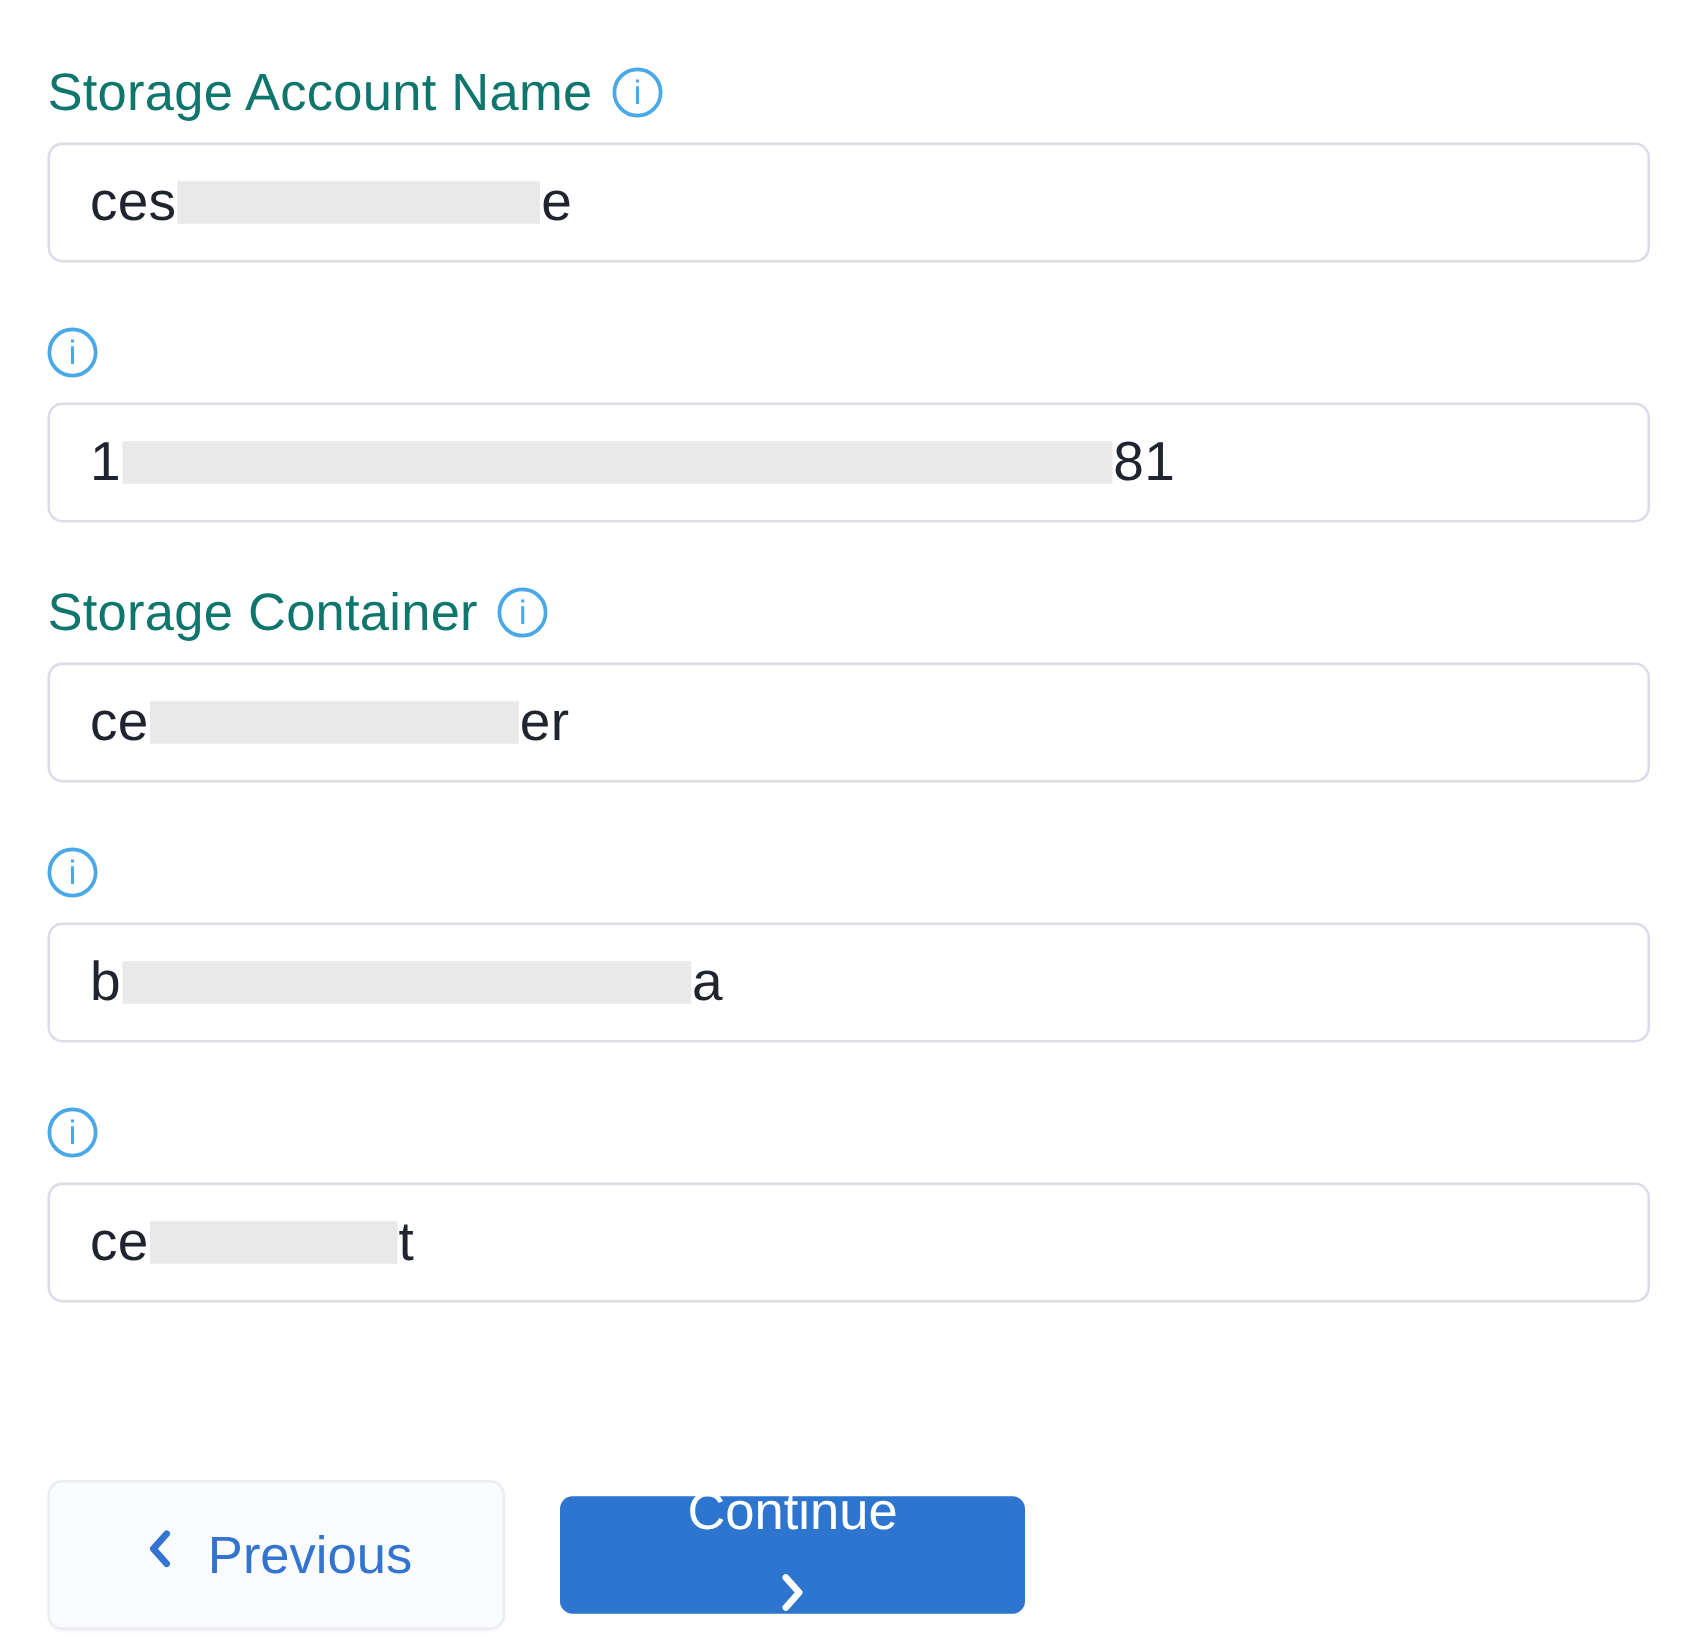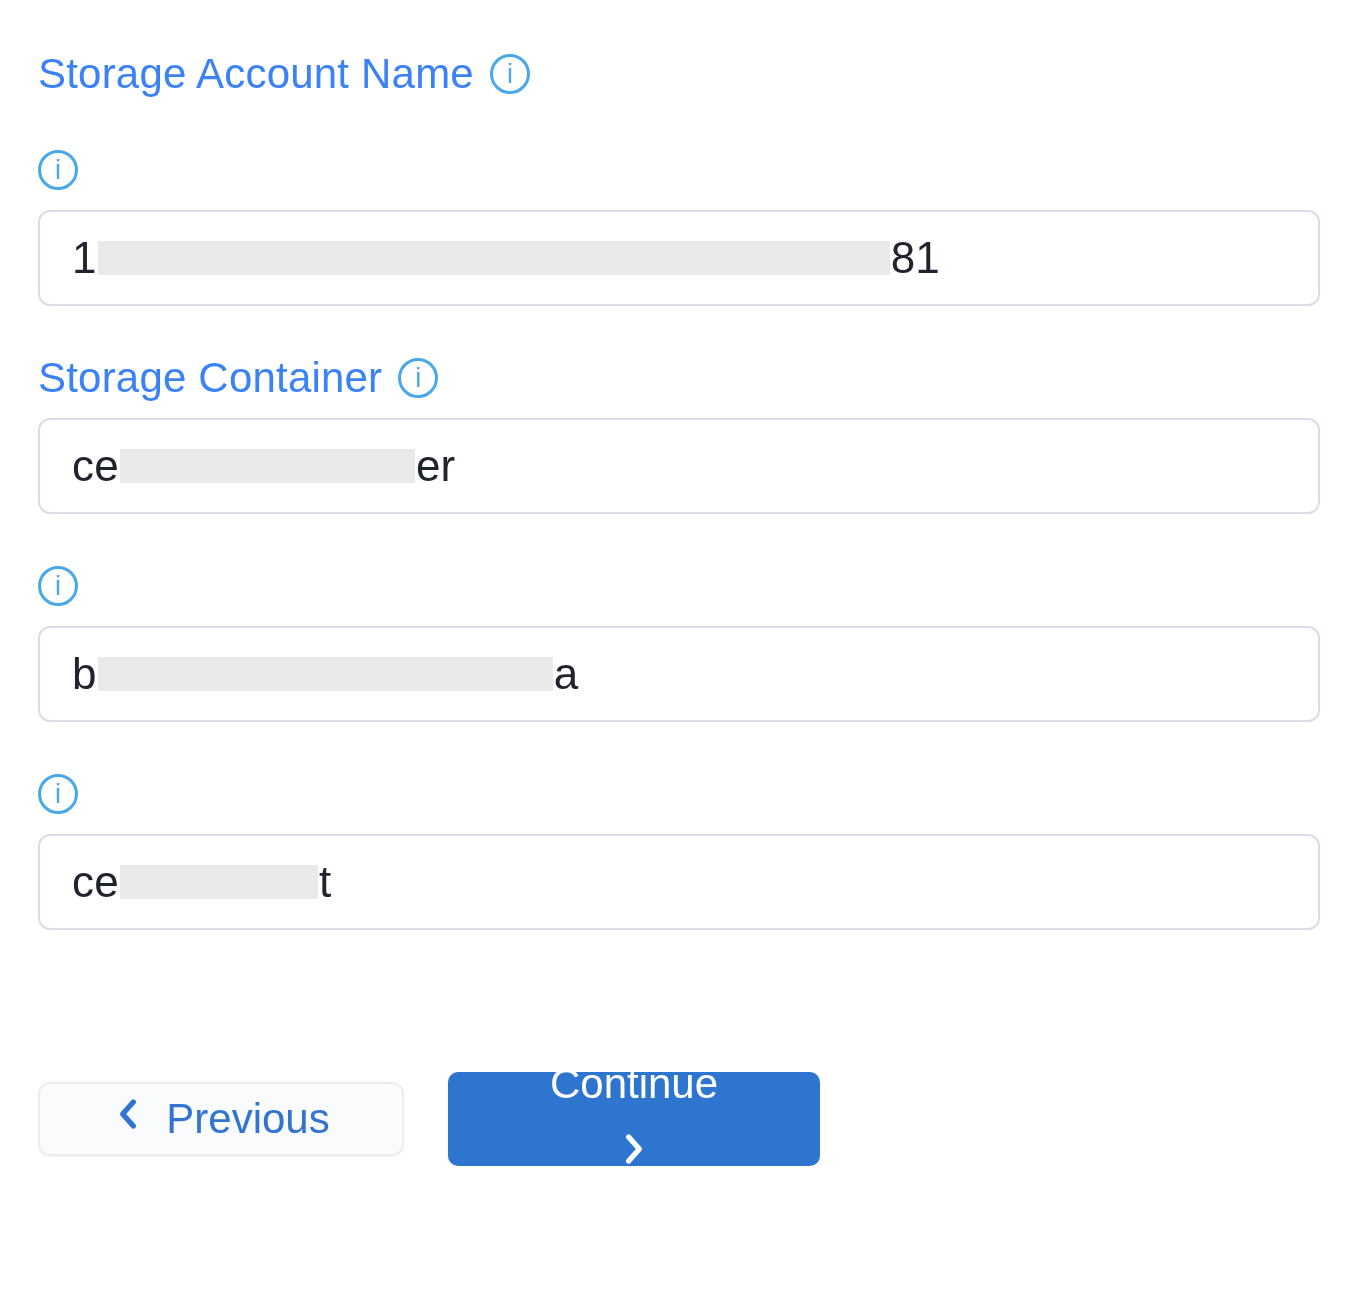--- a/index.html
+++ b/index.html
@@ -20,21 +20,21 @@
   .label-row {
     display: flex;
     align-items: center;
     gap: 16px;
     height: 48px;
     margin-bottom: 16px;
   }
   .label-text {
     font-size: 42px;
     line-height: 48px;
-    color: #3b82f6;
+    color: #0f766e;
     font-weight: 400;
     letter-spacing: 0.2px;
   }
   .info-icon {
     width: 40px;
     height: 40px;
     border: 3px solid #49a8e8;
     border-radius: 50%;
     color: #49a8e8;
     font-size: 27px;
@@ -78,21 +78,21 @@
     align-items: center;
     justify-content: center;
     gap: 22px;
     font-family: "Liberation Sans", sans-serif;
     font-size: 42px;
     font-weight: 500;
     cursor: pointer;
   }
   .btn-previous {
     width: 366px;
-    height: 74px;
+    height: 120px;
     background: #fafbfd;
     border: 2px solid #ebedf3;
     border-radius: 12px;
     color: #3274d0;
     box-shadow: 0 1px 2px rgba(20,30,60,0.04);
   }
   .btn-continue {
     width: 372px;
     height: 94px;
     background: #2e75cf;
@@ -105,20 +105,25 @@
 </style>
 </head>
 <body>
 
 <div class="page">
 
   <div class="field">
     <div class="label-row">
       <span class="label-text">Storage Account Name</span>
       <span class="info-icon">i</span>
+    </div>
+    <div class="text-input" role="textbox">
+      <span>ces</span>
+        <span class="redact" style="width: 290px;"></span>
+        <span>e</span>
     </div>
   </div>
 
   <div class="field">
     <div class="label-row">
       <span class="info-icon">i</span>
     </div>
     <div class="text-input" role="textbox">
       <span>1</span>
         <span class="redact" style="width: 792px;"></span>

